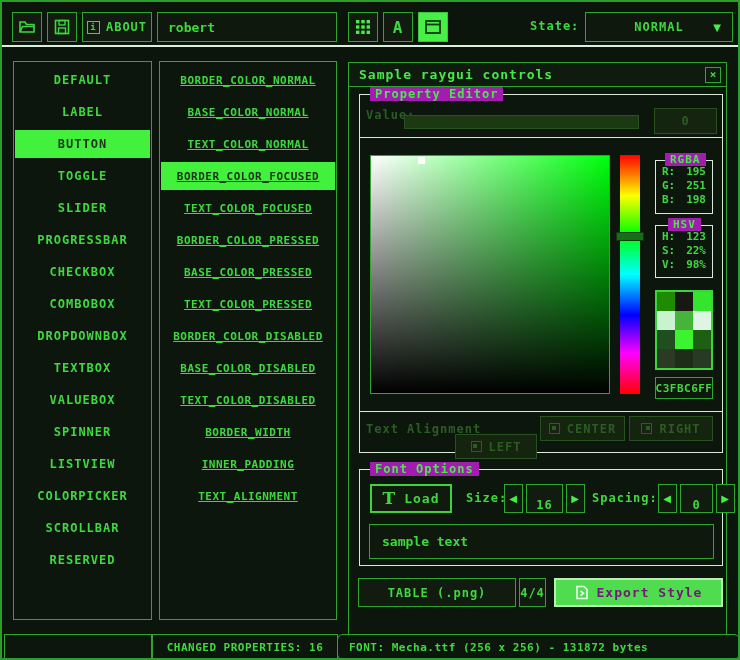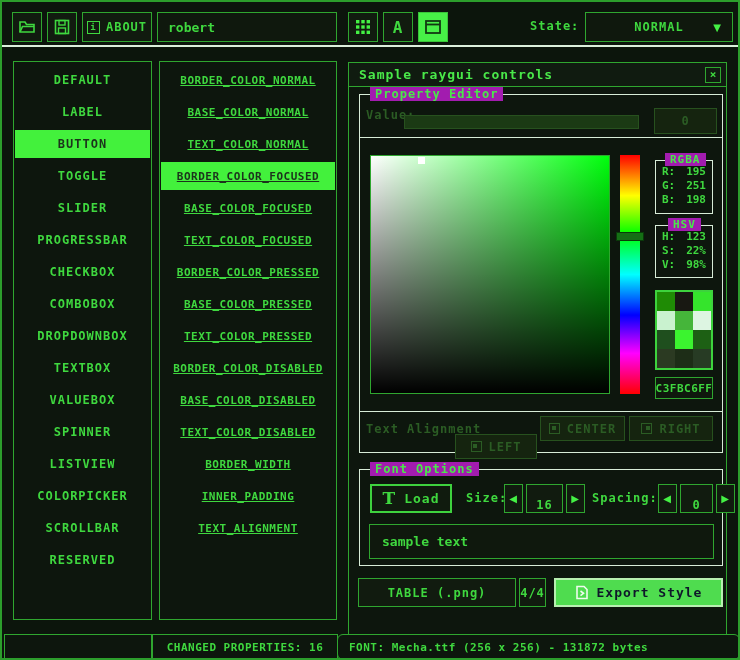--- a/index.html
+++ b/index.html
@@ -91,21 +91,21 @@
   .alic.l::after { left:1px; } .alic.c::after { left:2.5px; } .alic.r::after { right:1px; }
 
   
   .spinbtn { width:19px; height:29px; }
   .spinval { justify-content:center; font-size:12px;align-items:flex-end; }
 
   .loadbtn { border:2px solid #3ed23e; background:#101b0e; color:#3fd83f; font-size:13px; letter-spacing:1px;
     display:flex; align-items:center; justify-content:center; gap:8px; }
   .loadbtn .tglyph { font-family:"DejaVu Serif", serif; font-size:17px; line-height:17px; }
 
-  .exportbtn { background:#4fdc4f; border:2px solid #b7efb0; color:#0f172a;
+  .exportbtn { background:#4fdc4f; border:2px solid #b7efb0; color:#701a75;
     display:flex; align-items:center; justify-content:center; gap:8px; font-size:13px; letter-spacing:1px; }
 
   
   .statuscell { background:#0d160d; border:1px solid #2fa62f; display:flex; align-items:center; font-size:11px;
     letter-spacing:0.5px; color:#3fd83f; }
 </style>
 </head>
 <body>
 
 <div class="app">
@@ -189,21 +189,20 @@
     <div class="item">COLORPICKER</div>
     <div class="item">SCROLLBAR</div>
     <div class="item">RESERVED</div>
   </div>
 
   <div class="abs listview small" style="left:157px; top:59px; width:178px; height:559px;">
     <div class="item">BORDER_COLOR_NORMAL</div>
     <div class="item">BASE_COLOR_NORMAL</div>
     <div class="item">TEXT_COLOR_NORMAL</div>
     <div class="item selected">BORDER_COLOR_FOCUSED</div>
-    <div class="item">BASE_COLOR_FOCUSED</div>
     <div class="item">TEXT_COLOR_FOCUSED</div>
     <div class="item">BORDER_COLOR_PRESSED</div>
     <div class="item">BASE_COLOR_PRESSED</div>
     <div class="item">TEXT_COLOR_PRESSED</div>
     <div class="item">BORDER_COLOR_DISABLED</div>
     <div class="item">BASE_COLOR_DISABLED</div>
     <div class="item">TEXT_COLOR_DISABLED</div>
     <div class="item">BORDER_WIDTH</div>
     <div class="item">INNER_PADDING</div>
     <div class="item">TEXT_ALIGNMENT</div>

